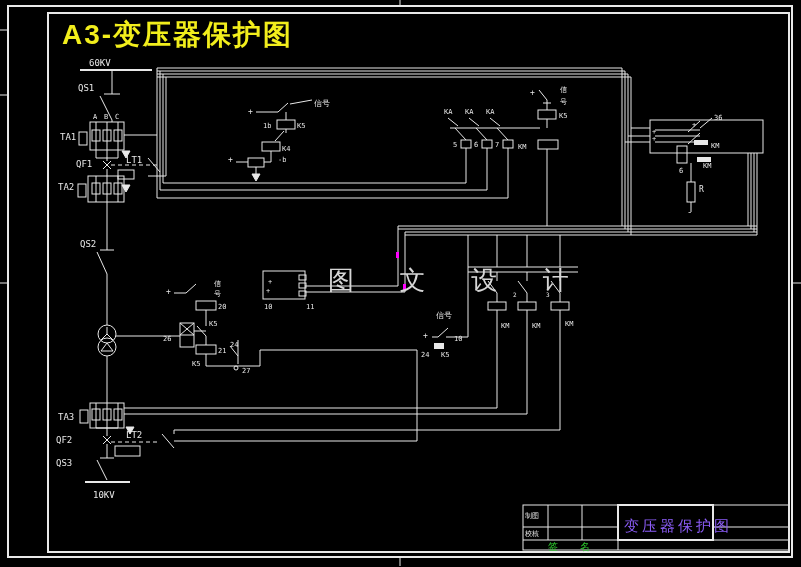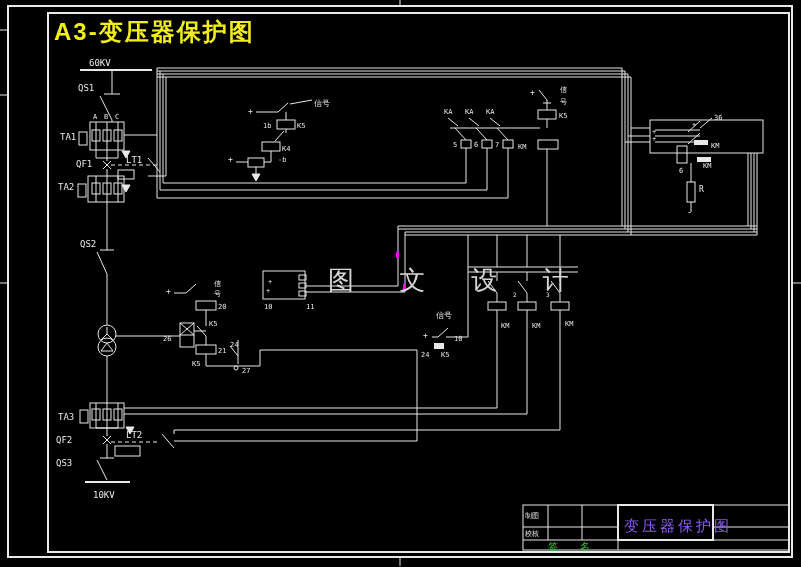--- a/index.html
+++ b/index.html
@@ -1,21 +1,21 @@
 <!DOCTYPE html>
 <html><head>
 <meta charset="utf-8">
 <style>
   html,body{margin:0;padding:0;background:#000;}
   #stage{position:relative;width:801px;height:567px;background:#000;overflow:hidden;
          font-family:"Liberation Sans",sans-serif;}
   #cad{position:absolute;left:0;top:0;}
   svg text{font-family:"DejaVu Sans Mono",monospace;}
   .abs{position:absolute;white-space:nowrap;}
-  .hdr{left:54px;top:16px;color:#f2ee1c;font-size:24px;font-weight:bold;letter-spacing:2px;
+  .hdr{left:62px;top:16px;color:#f2ee1c;font-size:28px;font-weight:bold;letter-spacing:2px;
        font-family:"Liberation Sans",sans-serif;}
   .wm{left:328px;top:263px;color:#d6d6d6;font-size:26px;letter-spacing:15px;
       font-family:Liberation Mono, monospace;}
   .tbl{color:#e8e8e8;font-size:7px;}
   .tbt{left:624px;top:517px;color:#8b5cf6;font-size:15px;letter-spacing:3px;}
   .sig{color:#2ecc2e;font-size:10px;}
 </style>
 </head>
 <body>
 

